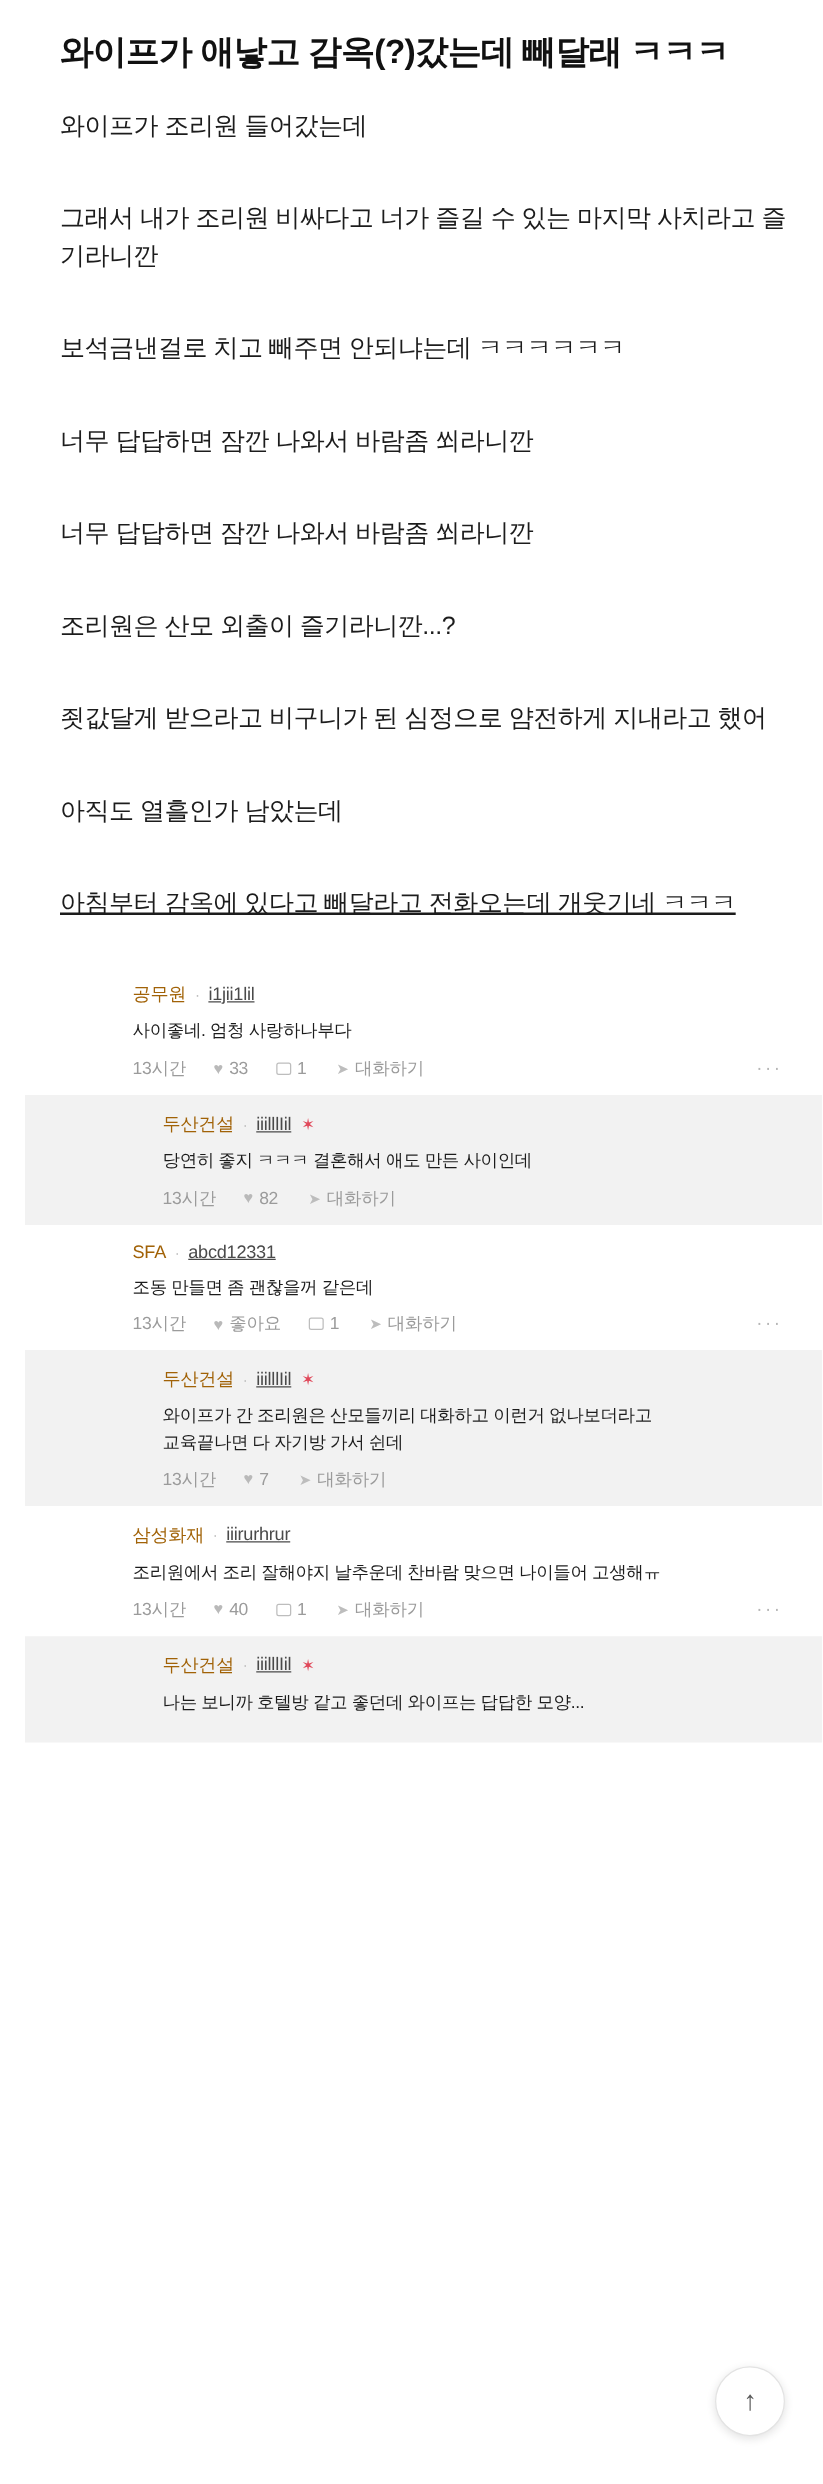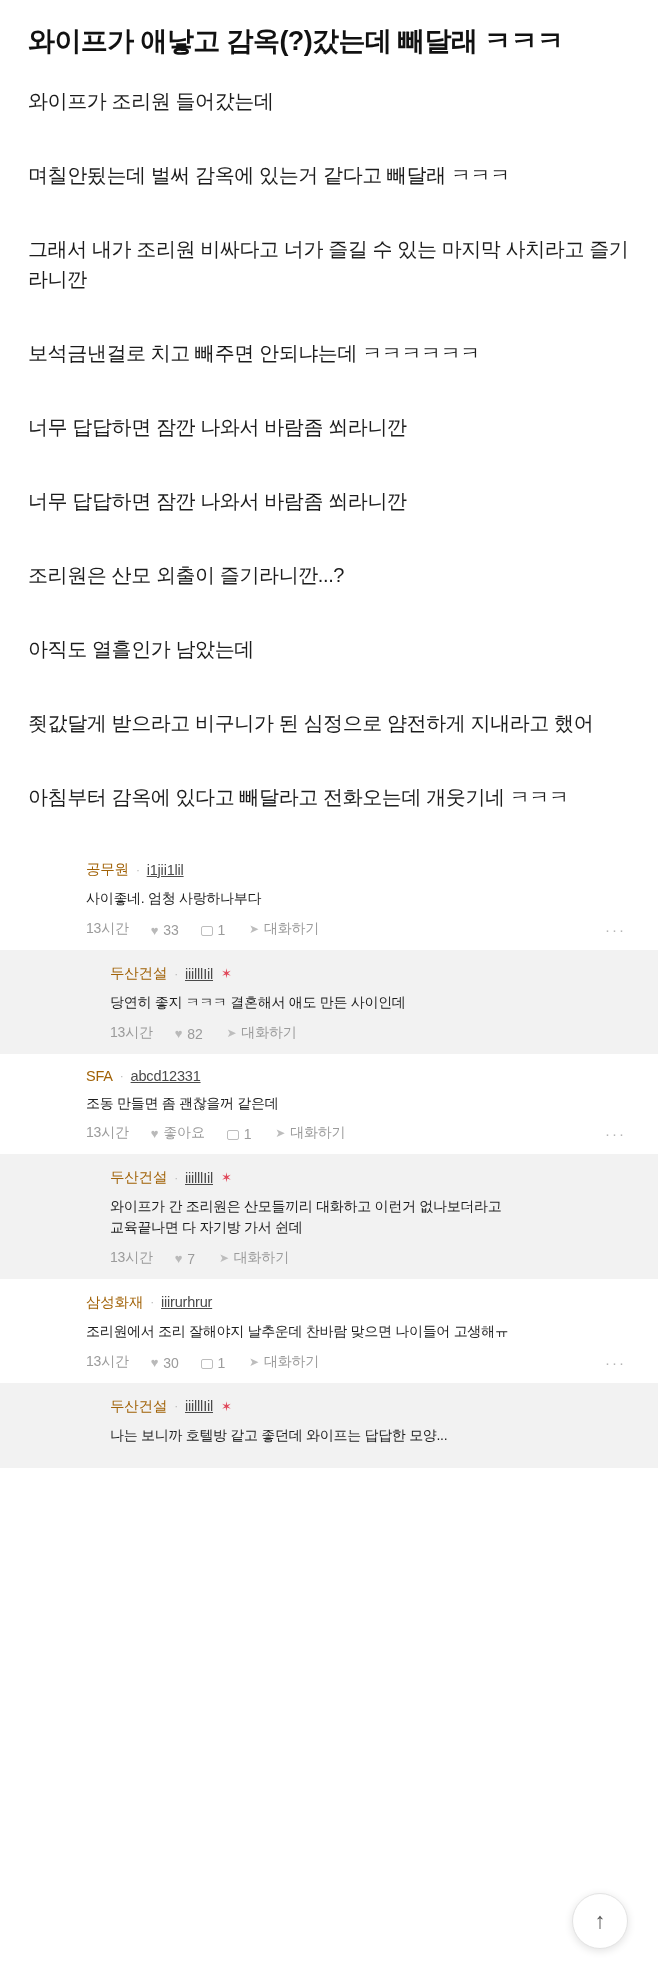--- a/index.html
+++ b/index.html
@@ -13,20 +13,21 @@
     font-family: "Liberation Sans", sans-serif;
     color: #1a1a1a;
     -webkit-font-smoothing: antialiased;
   }
   .page {
     width: 658px;
     min-height: 1987px;
     position: relative;
     background: #ffffff;
     overflow: hidden;
+    padding-left: 20px;
   }
 
   
   .post {
     padding: 22px 28px 0 28px;
   }
   .post-title {
     font-size: 27px;
     font-weight: bold;
     line-height: 1.42;
@@ -37,20 +38,21 @@
   .post-body p {
     font-size: 20px;
     line-height: 1.5;
     letter-spacing: -0.4px;
     color: #1c1c1c;
     margin: 0 0 44px 0;
     font-weight: 400;
   }
   .post-body p:last-child {
     margin-bottom: 34px;
+    text-decoration: underline;
   }
 
   
   .comments {
     padding: 0 0 0 0;
     margin-top: 14px;
   }
   .comment {
     position: relative;
     padding: 14px 28px 12px 86px;
@@ -91,21 +93,21 @@
   .comment-text {
     font-size: 14px;
     line-height: 1.48;
     color: #1c1c1c;
     letter-spacing: -0.3px;
     margin-bottom: 11px;
     white-space: pre-line;
   }
   .comment-meta {
     display: flex;
-    align-items: flex-end;
+    align-items: flex-start;
     font-size: 14px;
     color: #9b9b9b;
     letter-spacing: -0.2px;
   }
   .meta-time { color: #9b9b9b; }
   .meta-item {
     display: flex;
     align-items: center;
     gap: 5px;
     margin-left: 22px;
@@ -161,28 +163,27 @@
 </style>
 </head>
 <body>
 
 <div class="page">
 
   <div class="post">
     <h1 class="post-title">와이프가 애낳고 감옥(?)갔는데 빼달래 ㅋㅋㅋ</h1>
     <div class="post-body">
       <p>와이프가 조리원 들어갔는데</p>
-      <p>며칠안됬는데 벌써 감옥에 있는거 같다고 빼달래 ㅋㅋㅋ</p>
       <p>그래서 내가 조리원 비싸다고 너가 즐길 수 있는 마지막 사치라고 즐기라니깐</p>
       <p>보석금낸걸로 치고 빼주면 안되냐는데 ㅋㅋㅋㅋㅋㅋ</p>
       <p>너무 답답하면 잠깐 나와서 바람좀 쐬라니깐</p>
       <p>너무 답답하면 잠깐 나와서 바람좀 쐬라니깐</p>
       <p>조리원은 산모 외출이 즐기라니깐...?</p>
+      <p>죗값달게 받으라고 비구니가 된 심정으로 얌전하게 지내라고 했어</p>
       <p>아직도 열흘인가 남았는데</p>
-      <p>죗값달게 받으라고 비구니가 된 심정으로 얌전하게 지내라고 했어</p>
       <p>아침부터 감옥에 있다고 빼달라고 전화오는데 개웃기네 ㅋㅋㅋ</p>
     </div>
   </div>
 
   <div class="comments">
 
     <div class="comment">
       <div class="comment-head">
         <span class="c-company">공무원</span>
         <span class="c-dot">·</span>
@@ -281,21 +282,21 @@
       <div class="comment-head">
         <span class="c-company">삼성화재</span>
         <span class="c-dot">·</span>
         <span class="c-nick">iiirurhrur</span>
       </div>
       <div class="comment-text">조리원에서 조리 잘해야지 날추운데 찬바람 맞으면 나이들어 고생해ㅠ</div>
       <div class="comment-meta">
         <span class="meta-time">13시간</span>
         <span class="meta-item">
           <span class="heart">♥</span>
-          <span>30</span>
+          <span>40</span>
         </span>
         <span class="meta-item">
           <span class="bubble-ic"></span>
           <span>1</span>
         </span>
         <span class="meta-item reply-link">
           <span class="send-ic">➤</span>
           <span>대화하기</span>
         </span>
         <span class="meta-spacer"></span>

